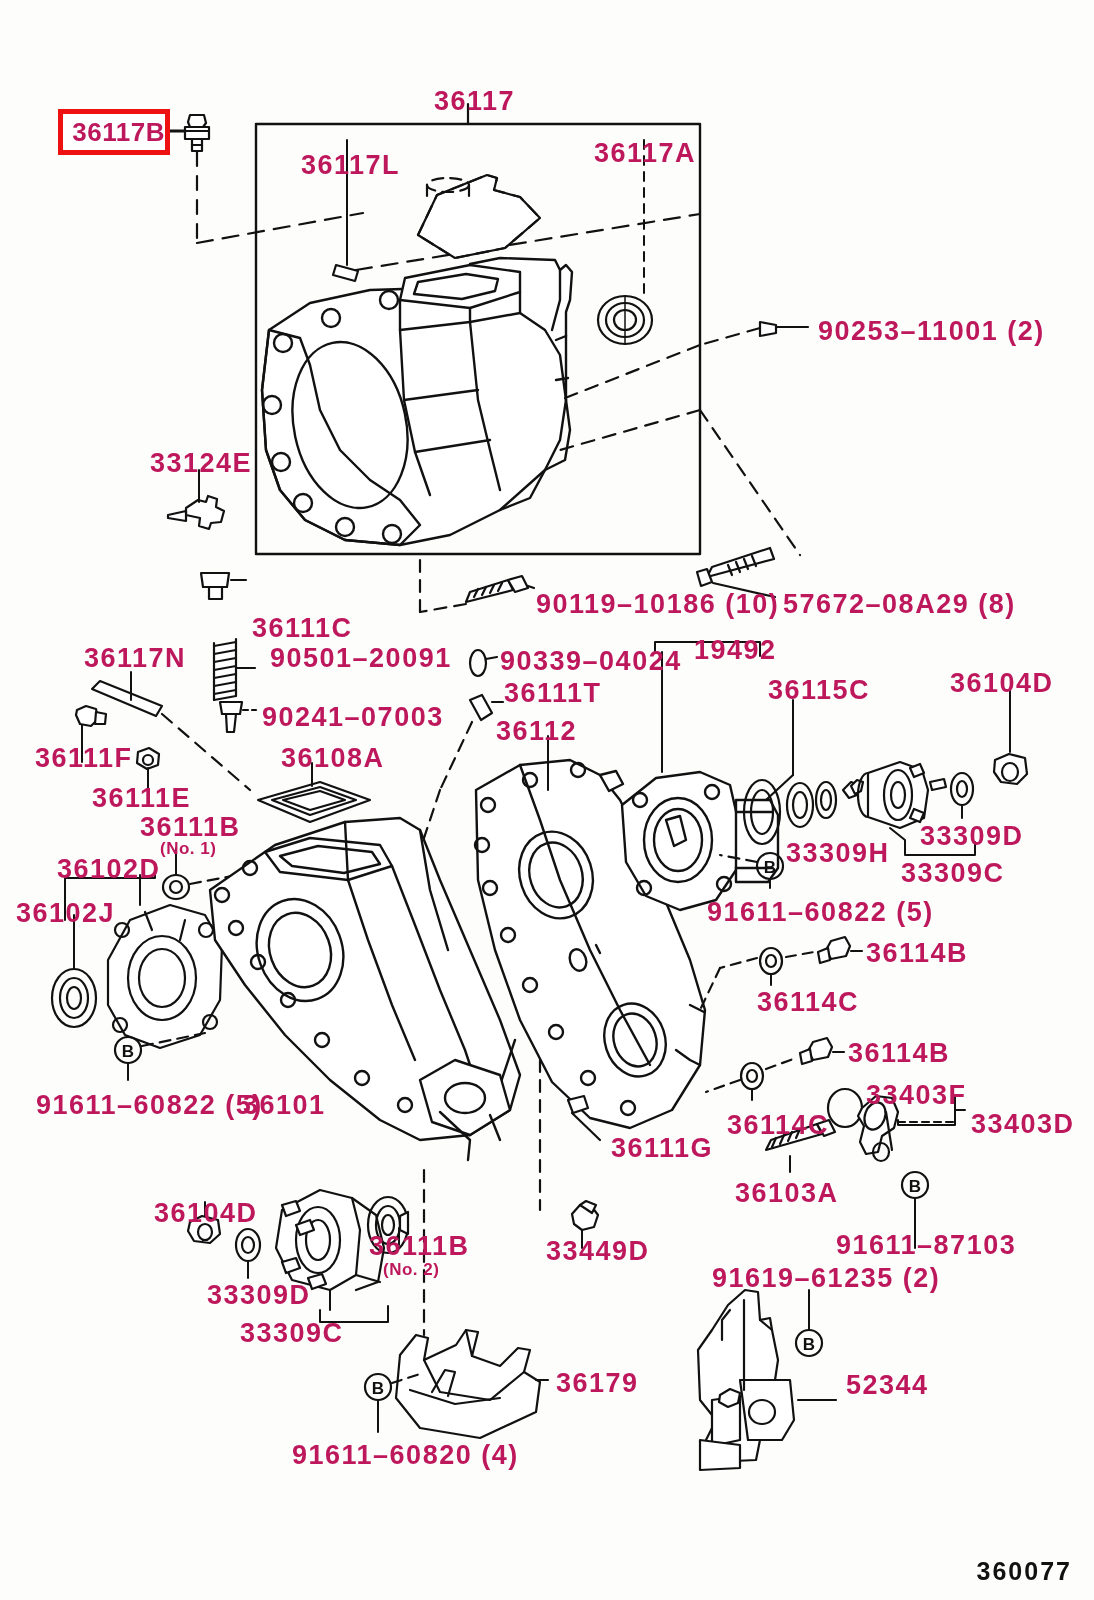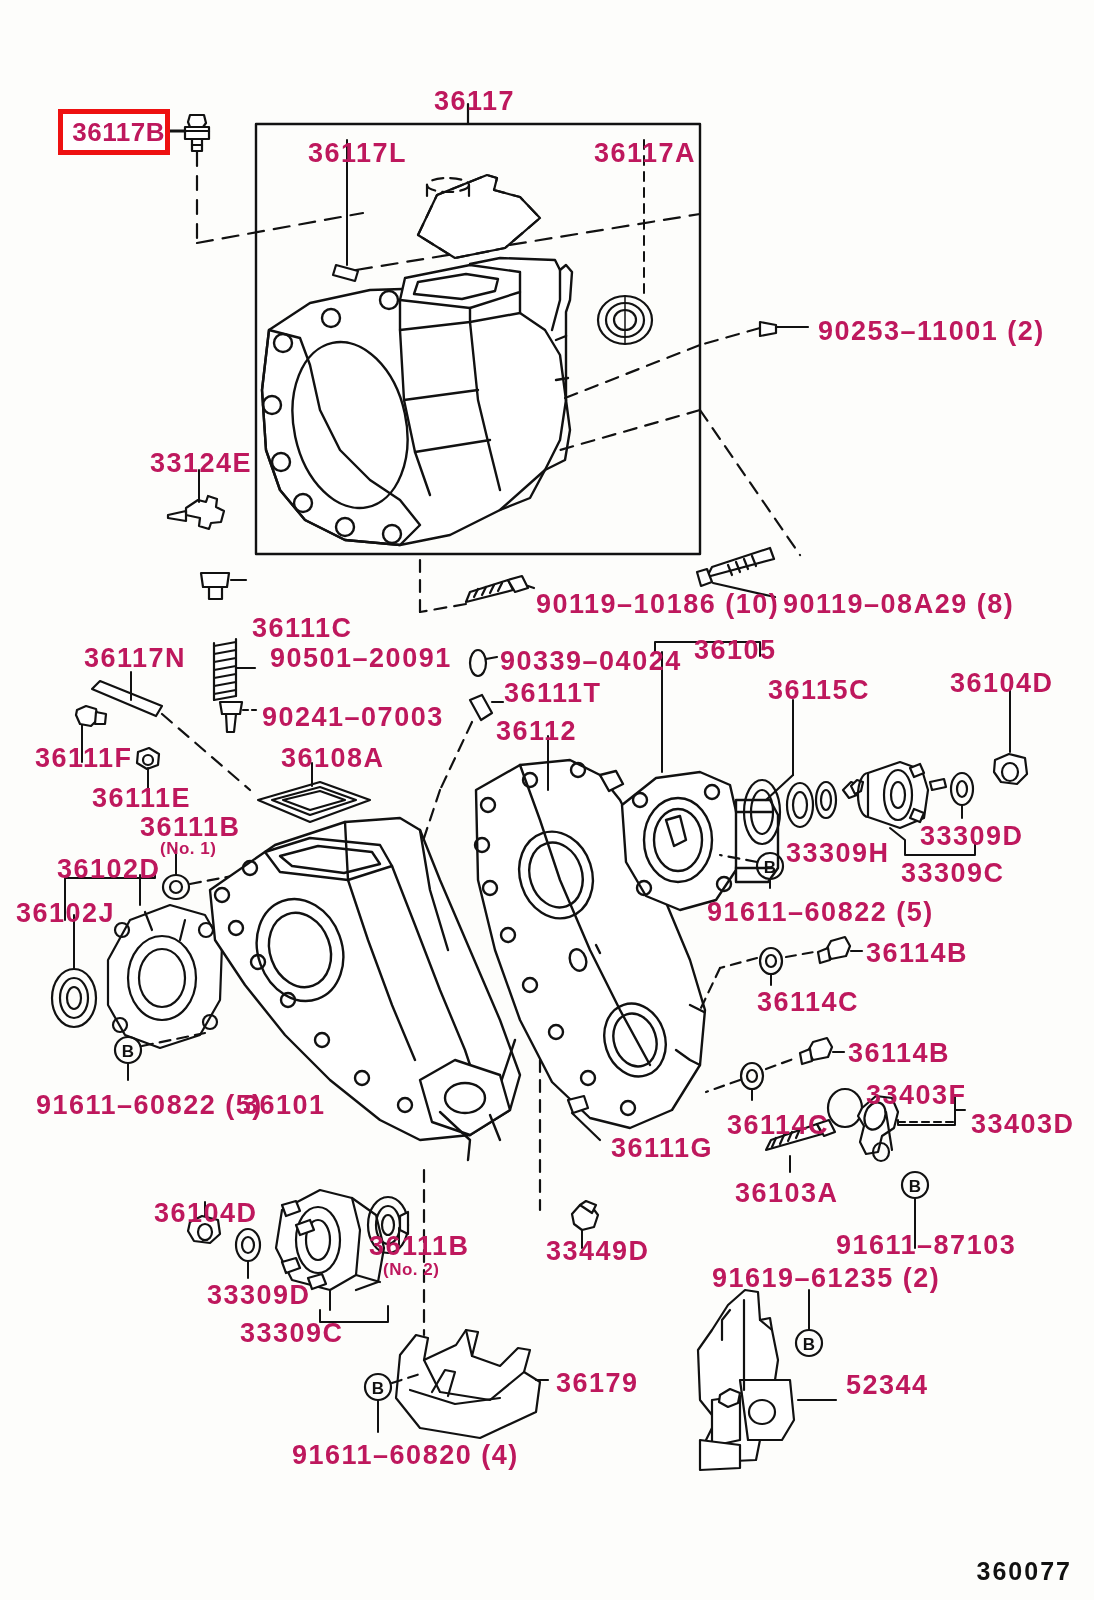--- a/index.html
+++ b/index.html
@@ -553,31 +553,31 @@
   </svg>
 
   <div class="highlight-box" style="left:58px; top:109px; width:112px; height:46px;">
     <div class="hl-inner">
       <span class="lbl" style="font-size:26px;letter-spacing:0.5px;">36117B</span>
     </div>
   </div>
 
   <div id="labels-layer">
       <div class="lbl" style="left: 434px; top: 88px;">36117</div>
-      <div class="lbl" style="left: 301px; top: 140px; margin-left: 7px;">36117L</div>
+      <div class="lbl" style="left: 301px; top: 152px;">36117L</div>
       <div class="lbl" style="left: 594px; top: 140px;">36117A</div>
       <div class="lbl" style="left: 818px; top: 318px;">90253–11001 (2)</div>
       <div class="lbl" style="left: 138px; top: 450px; margin-left: 12px;">33124E</div>
       <div class="lbl" style="left: 252px; top: 583px; margin-top: 32px;">36111C</div>
       <div class="lbl" style="left: 536px; top: 591px;">90119–10186 (10)</div>
-      <div class="lbl" style="left: 783px; top: 591px;">90119–08A29 (8)</div>
+      <div class="lbl" style="left: 783px; top: 591px;">57672–08A29 (8)</div>
       <div class="lbl" style="left: 84px; top: 645px;">36117N</div>
       <div class="lbl" style="left: 262px; top: 645px; margin-left: 8px;">90501–20091</div>
       <div class="lbl" style="left: 500px; top: 648px;">90339–04024</div>
-      <div class="lbl" style="left: 694px; top: 637px;">36105</div>
+      <div class="lbl" style="left: 694px; top: 637px;">19492</div>
       <div class="lbl" style="left: 768px; top: 677px;">36115C</div>
       <div class="lbl" style="left: 950px; top: 670px;">36104D</div>
       <div class="lbl" style="left: 262px; top: 704px;">90241–07003</div>
       <div class="lbl" style="left: 504px; top: 680px;">36111T</div>
       <div class="lbl" style="left: 496px; top: 718px;">36112</div>
       <div class="lbl" style="left: 35px; top: 745px;">36111F</div>
       <div class="lbl" style="left: 281px; top: 745px;">36108A</div>
       <div class="lbl" style="left: 92px; top: 785px;">36111E</div>
       <div class="lbl" style="left: 786px; top: 840px;">33309H</div>
       <div class="lbl" style="left: 920px; top: 823px;">33309D</div>

